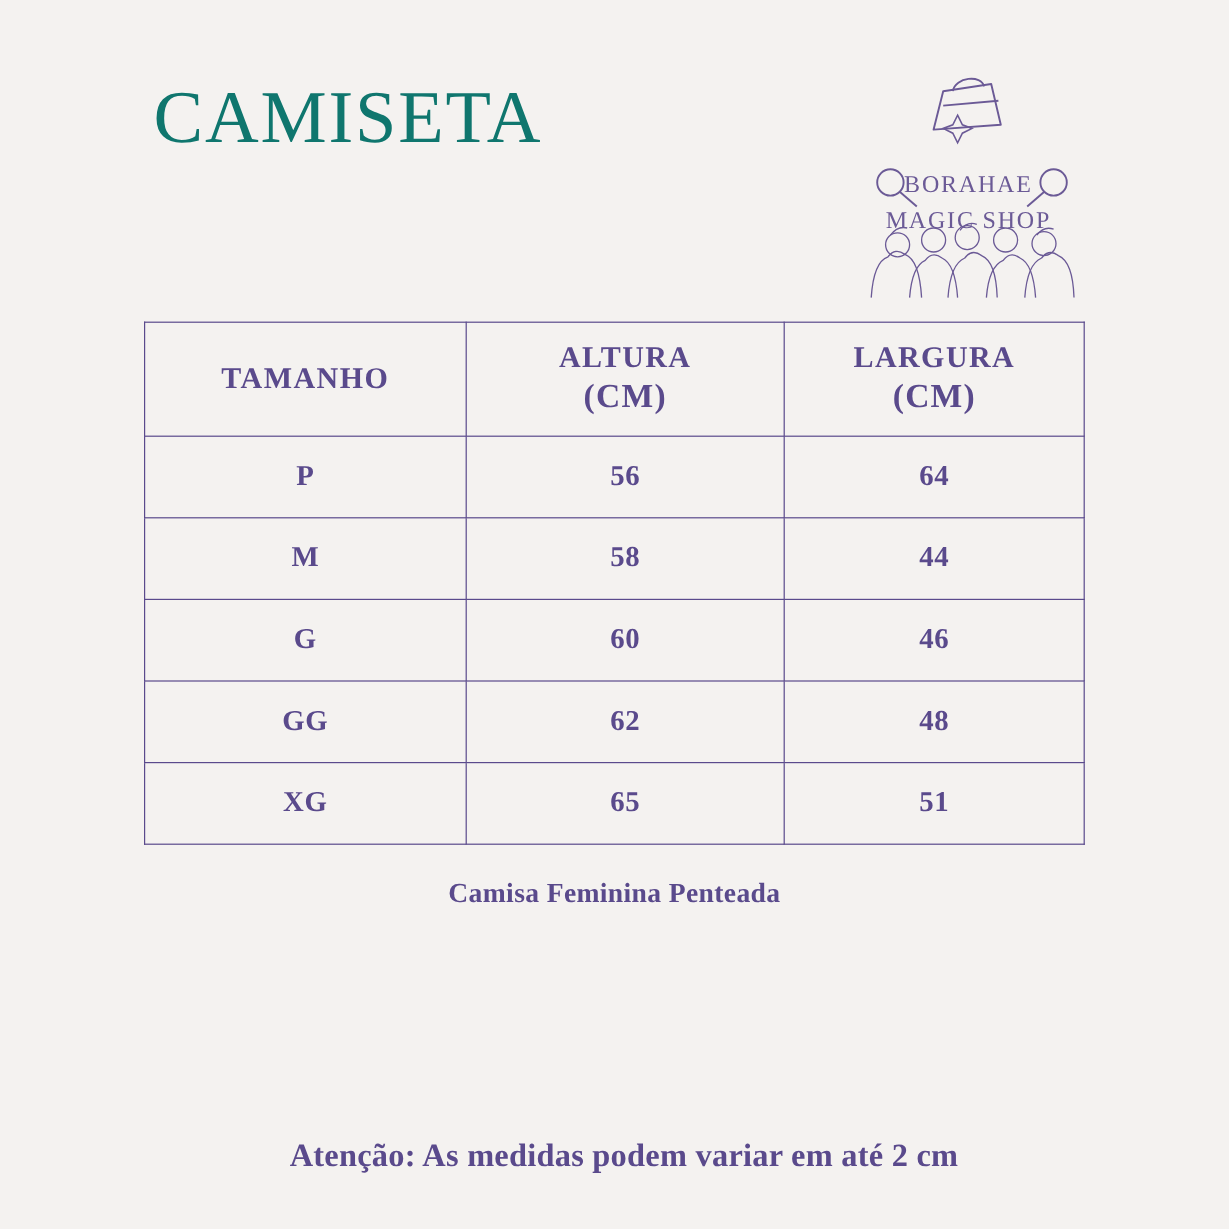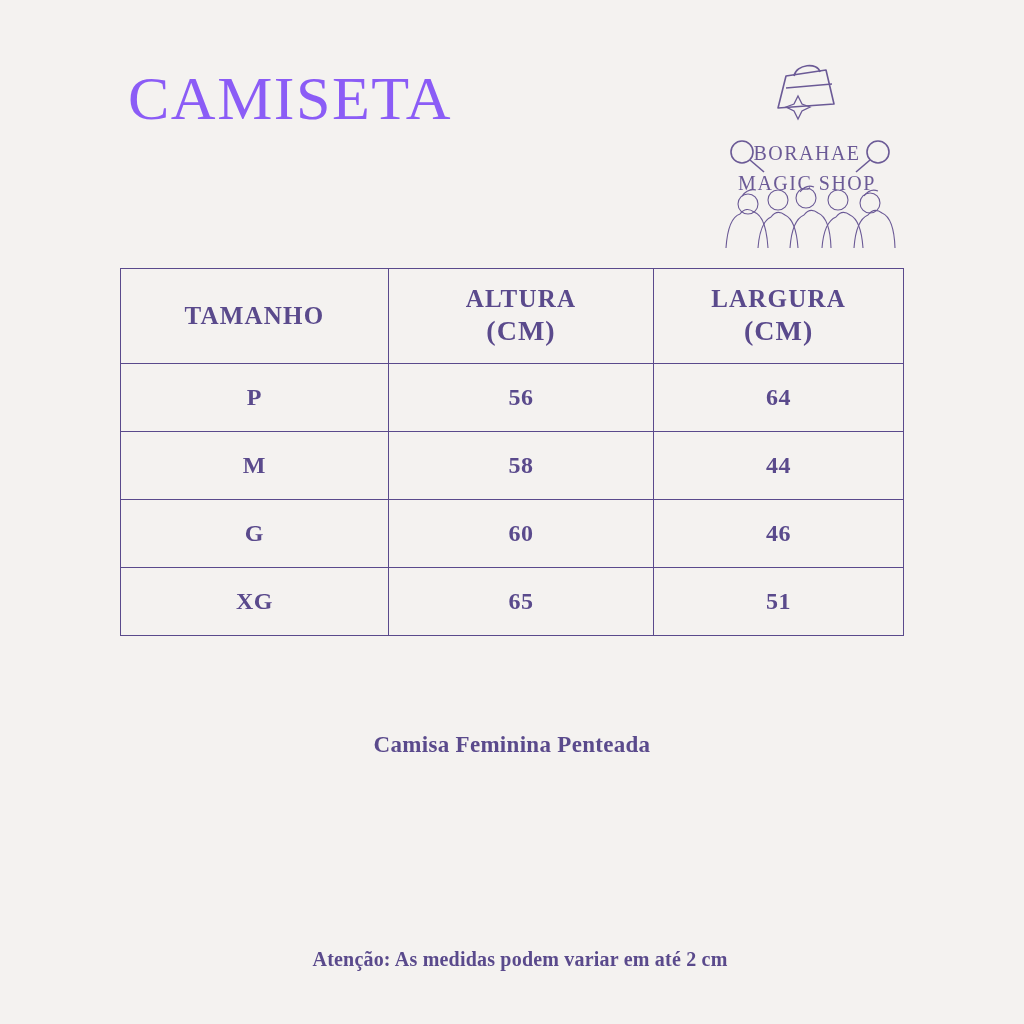--- a/index.html
+++ b/index.html
@@ -25,21 +25,21 @@
     position: absolute;
     left: 128px;
     top: 68px;
     width: 560px;
   }
   .title-line {
     font-family: "Liberation Serif", serif;
     font-size: 62px;
     line-height: 0.98;
     letter-spacing: 1.5px;
-    color: #8b5cf6;
+    color: #0f766e;
     font-weight: 400;
     white-space: nowrap;
   }
   .title-line.second {
     margin-top: 6px;
   }
 
   
   .logo {
     position: absolute;
@@ -110,21 +110,21 @@
   }
   .notes .note-line.bold {
     font-weight: 700;
   }
   .footer-note {
     position: absolute;
     left: 16px;
     right: 0;
     top: 948px;
     text-align: center;
-    font-size: 20px;
+    font-size: 27px;
     letter-spacing: 0.2px;
     color: #5a4a8c;
     font-weight: 700;
   }
 </style>
 </head>
 <body>
 
 <div class="page">
 
@@ -208,20 +208,25 @@
           <td>M</td>
           <td>58</td>
           <td>44</td>
         </tr>
         <tr>
           <td>G</td>
           <td>60</td>
           <td>46</td>
         </tr>
         <tr>
+          <td>GG</td>
+          <td>62</td>
+          <td>48</td>
+        </tr>
+        <tr>
           <td>XG</td>
           <td>65</td>
           <td>51</td>
         </tr>
       </tbody>
     </table>
   </div>
 
   <div class="notes">
     <div class="note-line">Camisa Feminina Penteada</div>

